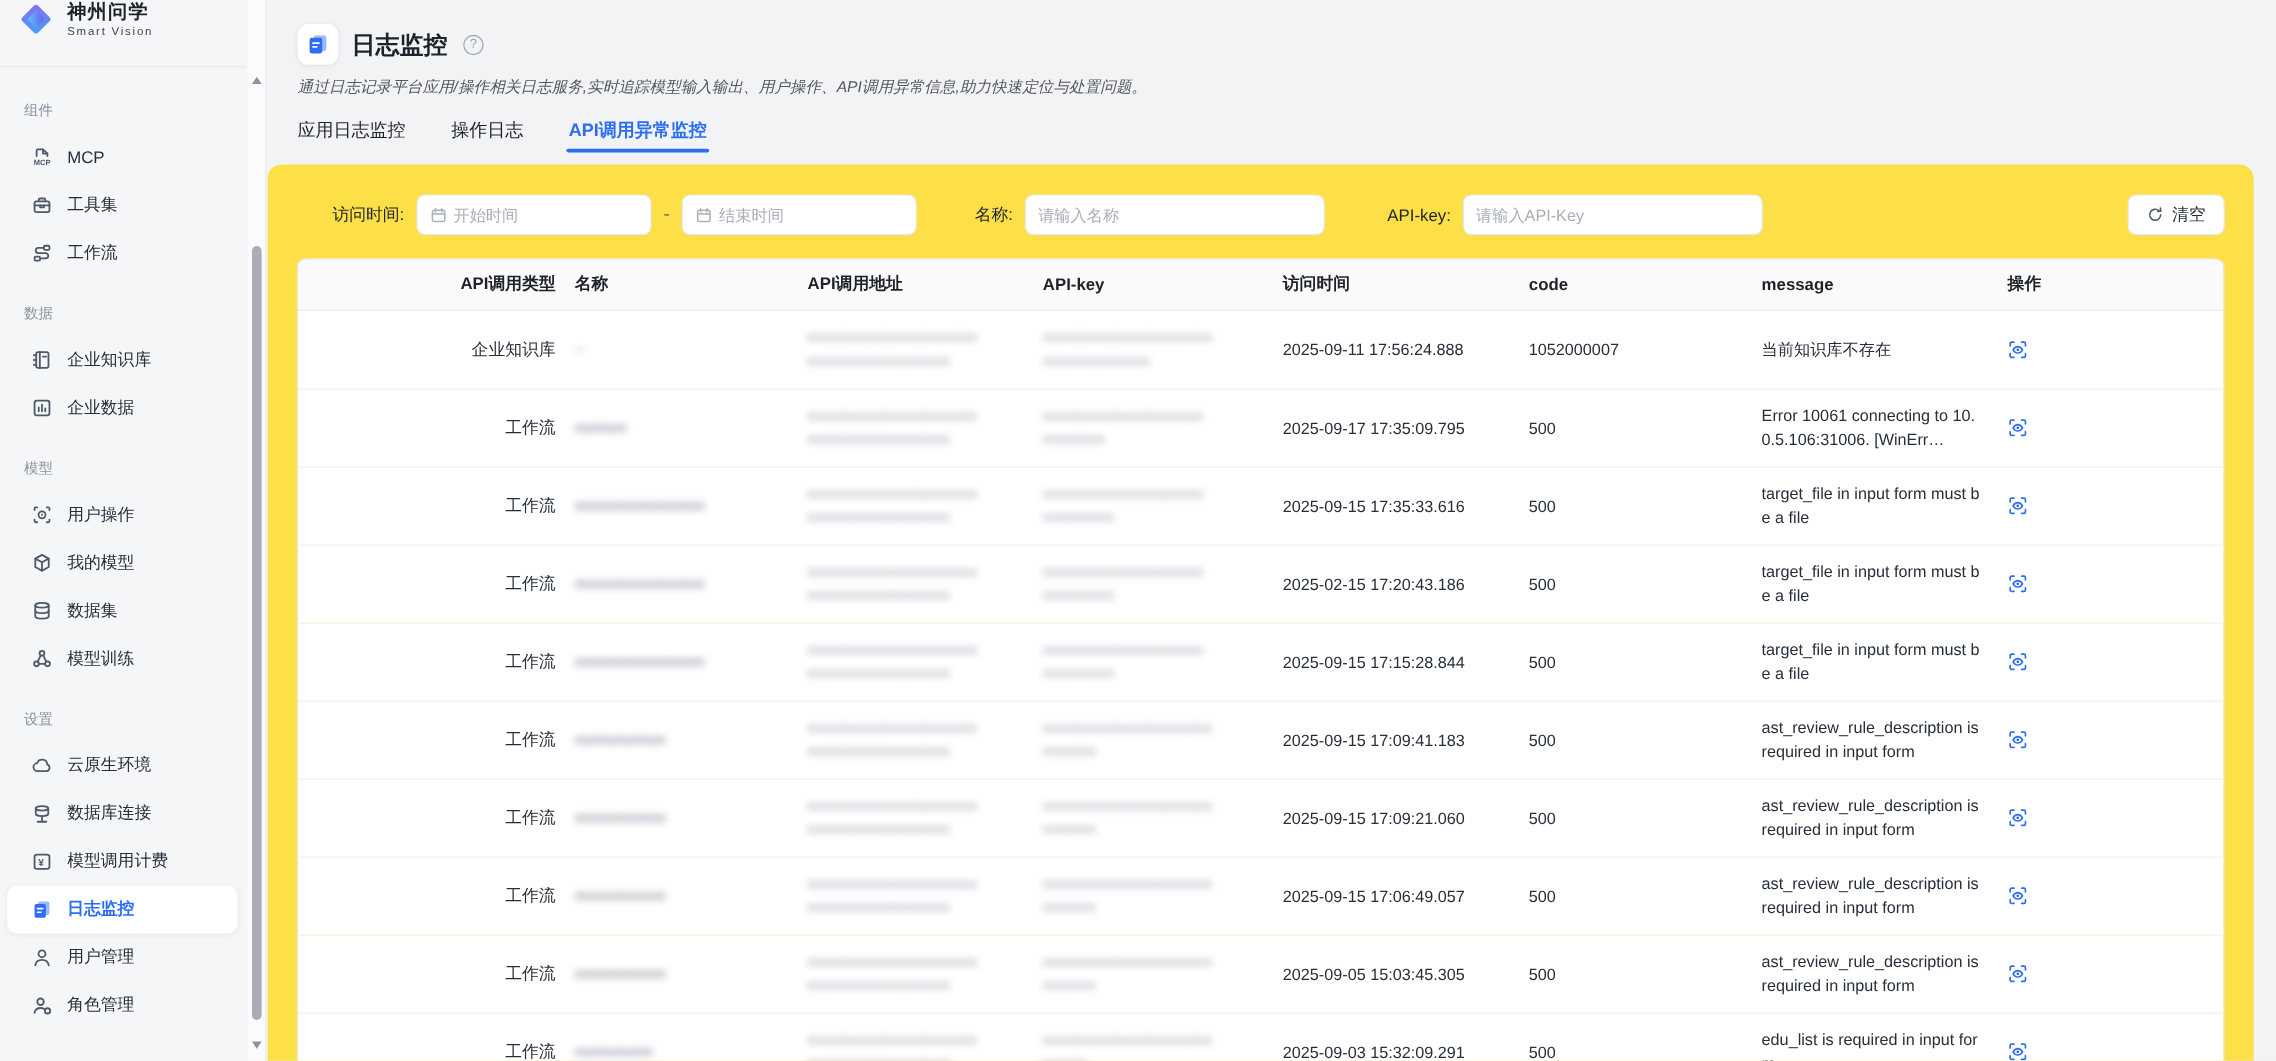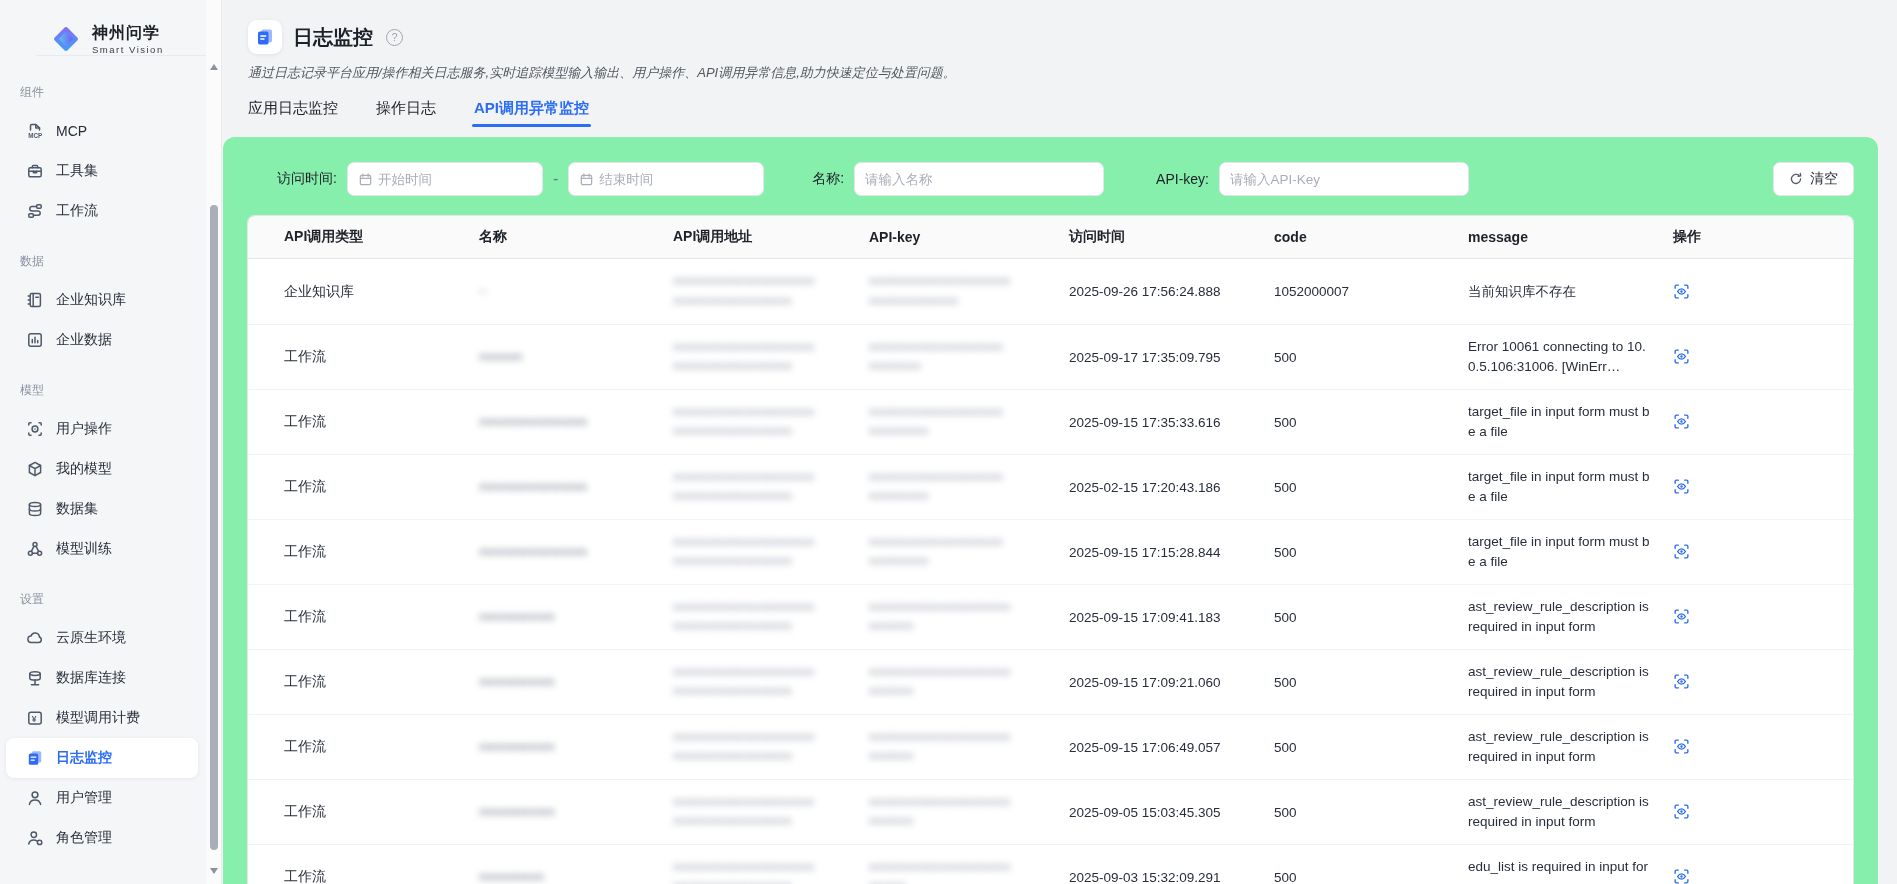--- a/index.html
+++ b/index.html
@@ -3,22 +3,22 @@
 <meta charset="utf-8">
 <style>
   * { margin:0; padding:0; box-sizing:border-box; }
   html,body { width:1897px; height:884px; overflow:hidden;
     font-family:"Liberation Sans","DejaVu Sans",sans-serif;
     background:#f2f3f5; color:#272e3b; }
   :root{ --accent:#2b6df5; --border:#e5e6eb; --muted:#8a919f; }
 
   
   .sidebar{ position:absolute; left:0; top:0; width:206px; height:884px; background:#f5f6f8; }
-  .brand{ height:56px; display:flex; align-items:flex-end; gap:10px; padding:0 14px;
-          border-bottom:1px solid #e8eaee;margin-left:36px; }
+  .brand{ height:56px; display:flex; align-items:flex-start; gap:10px; padding:0 14px;
+          border-bottom:1px solid #e8eaee; }
   .brand-logo{ width:32px; height:32px; display:flex; }
   .brand-name{ font-size:16px; font-weight:bold; color:#1d2129; letter-spacing:1px; }
   .brand-sub{ font-size:9.5px; color:#3a4050; letter-spacing:1.5px; }
   nav{ padding:6px 0 0 0; }
   .sec-label{ font-size:12px; color:#8a919f; margin:22px 0 10px 20px; }
   .sec-label:first-child{ }
   .side-item{ height:40px; display:flex; align-items:center; gap:12px; padding-left:20px;
               margin:0 8px 0 6px; border-radius:8px; cursor:pointer; color:#272e3b; font-size:14px; }
   .side-icon{ width:18px; height:18px; display:flex; color:#4e5969; }
   .side-item.active{ background:#ffffff; color:var(--accent); font-weight:bold;
@@ -47,21 +47,21 @@
               cursor:pointer; margin-left:2px; }
   .page-desc{ font-size:13px; color:#51565f; margin-top:10px;font-style:italic; }
   .tabs{ display:flex; gap:38px; margin-top:17px; }
   .tab{ font-size:15px; color:#1d2129; font-weight:500; padding-bottom:9px; cursor:pointer; position:relative; }
   .tab.active{ color:var(--accent); font-weight:bold; }
   .tab.active::after{ content:""; position:absolute; left:-2px; right:-2px; bottom:0; height:3px;
                       border-radius:2px; background:var(--accent); }
 
   
   .card{ position:absolute; left:0; top:137px; width:1655px; height:747px;
-         background:#86efac; border-radius:12px 12px 0 0; padding:25px 24px 0 24px; overflow:hidden; }
+         background:#fde047; border-radius:12px 12px 0 0; padding:25px 24px 0 24px; overflow:hidden; }
   .filter-bar{ display:flex; align-items:center; padding-left:30px; margin-bottom:19px; }
   .f-label{ font-size:14px; color:#1d2129; font-weight:500; margin-right:10px; white-space:nowrap; }
   .lbl-name{ margin-left:48px; } .lbl-key{ margin-left:52px; }
   .input{ height:34px; border:1px solid var(--border); border-radius:7px; background:#fff;
           display:flex; align-items:center; padding:14px 10px; gap:5px; }
   .input.date{ width:196px; } .input.text{ width:250px; }
   .input input{ border:none; outline:none; width:100%; font-size:13.5px; color:#272e3b; background:transparent;
                 font-family:inherit; }
   .input input::placeholder{ color:#a9aeb8; }
   .cal{ width:15px; height:15px; display:flex; color:#a9aeb8; flex:none; }
@@ -72,21 +72,21 @@
   .refresh{ width:14px; height:14px; display:flex; color:#4e5969; }
 
   
   .table{ border:1px solid var(--border); border-bottom:none; border-radius:8px 8px 0 0; overflow:hidden; }
   .t-head,.tr{ display:grid; grid-template-columns:215px 194px 196px 200px 205px 194px 205px 1fr; }
   .t-head{ height:43px; background:#fafafa; align-items:center; border-bottom:1px solid var(--border); }
   .th{ font-size:14px; font-weight:bold; color:#1d2129; padding-left:16px; }
   .tr{ height:65px; align-items:center; background:#fff; }
   .tr + .tr{ border-top:1px solid #f2f3f4; }
   .td{ padding-left:16px; font-size:13.5px; color:#272e3b; }
-  .col0{ padding-left:36px; font-size:14px; }
+  .col0{ padding-left:36px; font-size:14px;text-align:right; }
   .msg{ display:-webkit-box; -webkit-line-clamp:2; -webkit-box-orient:vertical; overflow:hidden;
         word-break:break-all; line-height:1.45; padding-right:6px; }
   .blur{ display:block; line-height:1.55; filter:blur(3px); user-select:none; }
   .blur-zh{ color:#7d8594; font-size:13px; }
   .blur-en{ color:#9aa1ad; font-size:12.5px; letter-spacing:.5px; }
   .eye-btn{ background:none; border:none; cursor:pointer; width:18px; height:18px; display:flex;
             color:var(--accent); padding:0; }
 </style>
 </head>
 <body>
@@ -358,21 +358,21 @@
          <span class="blur blur-zh">–</span>
        </div>
        <div class="td col2">
          <span class="blur blur-en">nnnnnnnnnnnnnnnnnnn</span>
          <span class="blur blur-en">nnnnnnnnnnnnnnnn</span>
        </div>
        <div class="td col3">
          <span class="blur blur-en">nnnnnnnnnnnnnnnnnnn</span>
          <span class="blur blur-en">nnnnnnnnnnnn</span>
        </div>
-       <div class="td col4">2025-09-26 17:56:24.888</div>
+       <div class="td col4">2025-09-11 17:56:24.888</div>
        <div class="td col5">1052000007</div>
        <div class="td col6">
          <span class="msg">当前知识库不存在</span>
        </div>
        <div class="td col7">
          <button class="eye-btn">
                 <svg viewBox="0 0 16 16" width="17" height="17" fill="none" stroke="currentColor" stroke-width="1.3" stroke-linecap="round">
                   <path d="M2 5V3.2C2 2.5 2.5 2 3.2 2H5"></path>
                   <path d="M11 2h1.8c.7 0 1.2.5 1.2 1.2V5"></path>
                   <path d="M14 11v1.8c0 .7-.5 1.2-1.2 1.2H11"></path>

